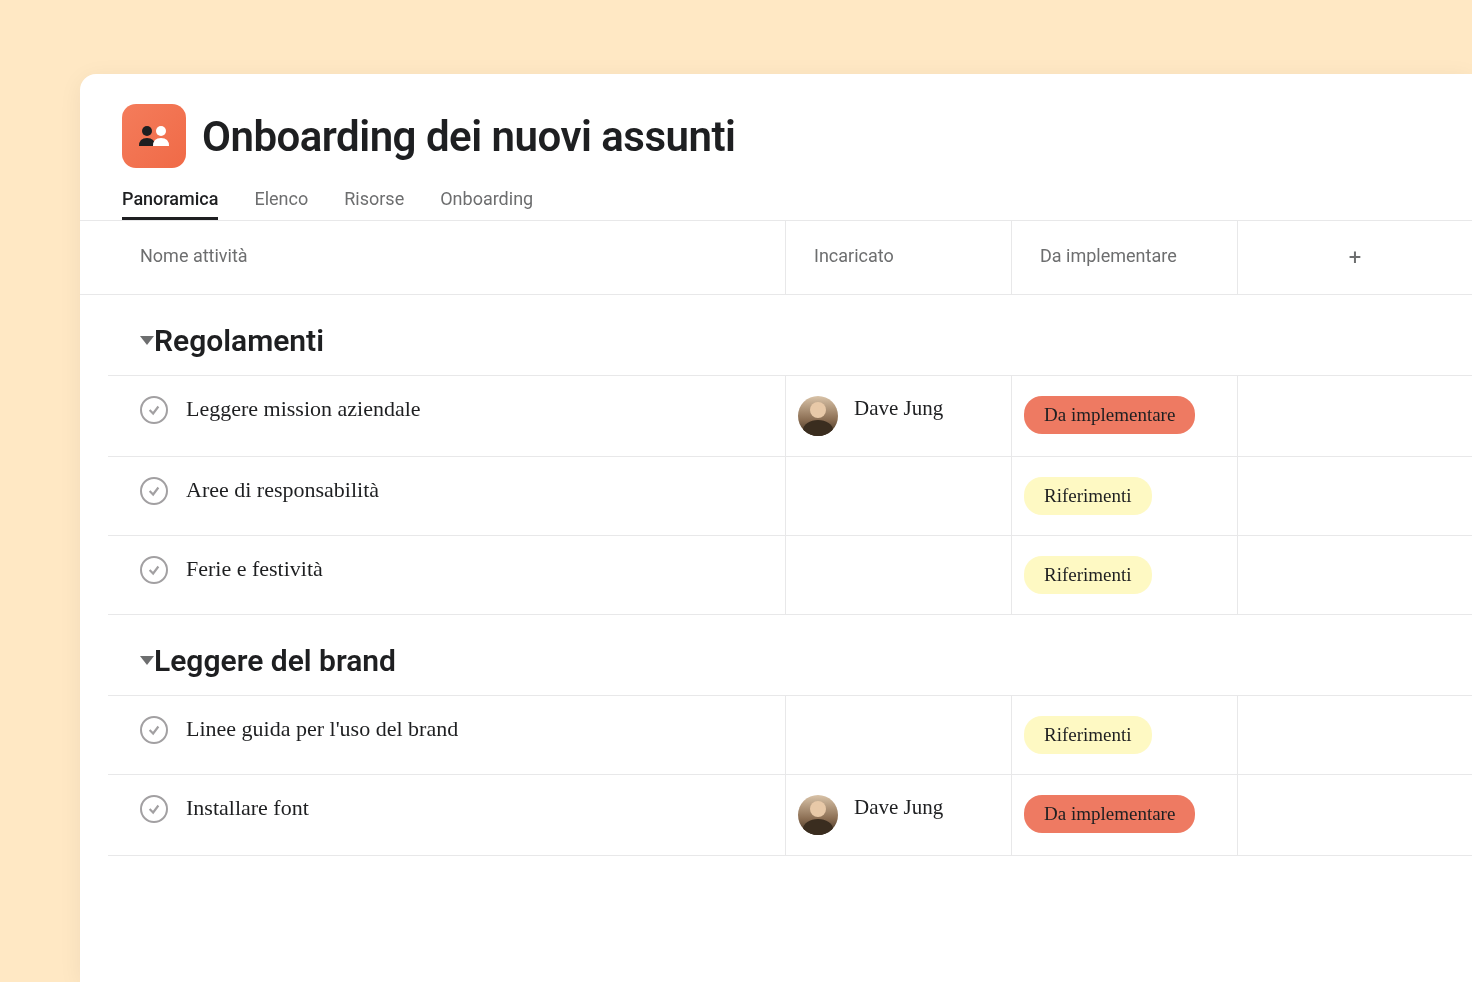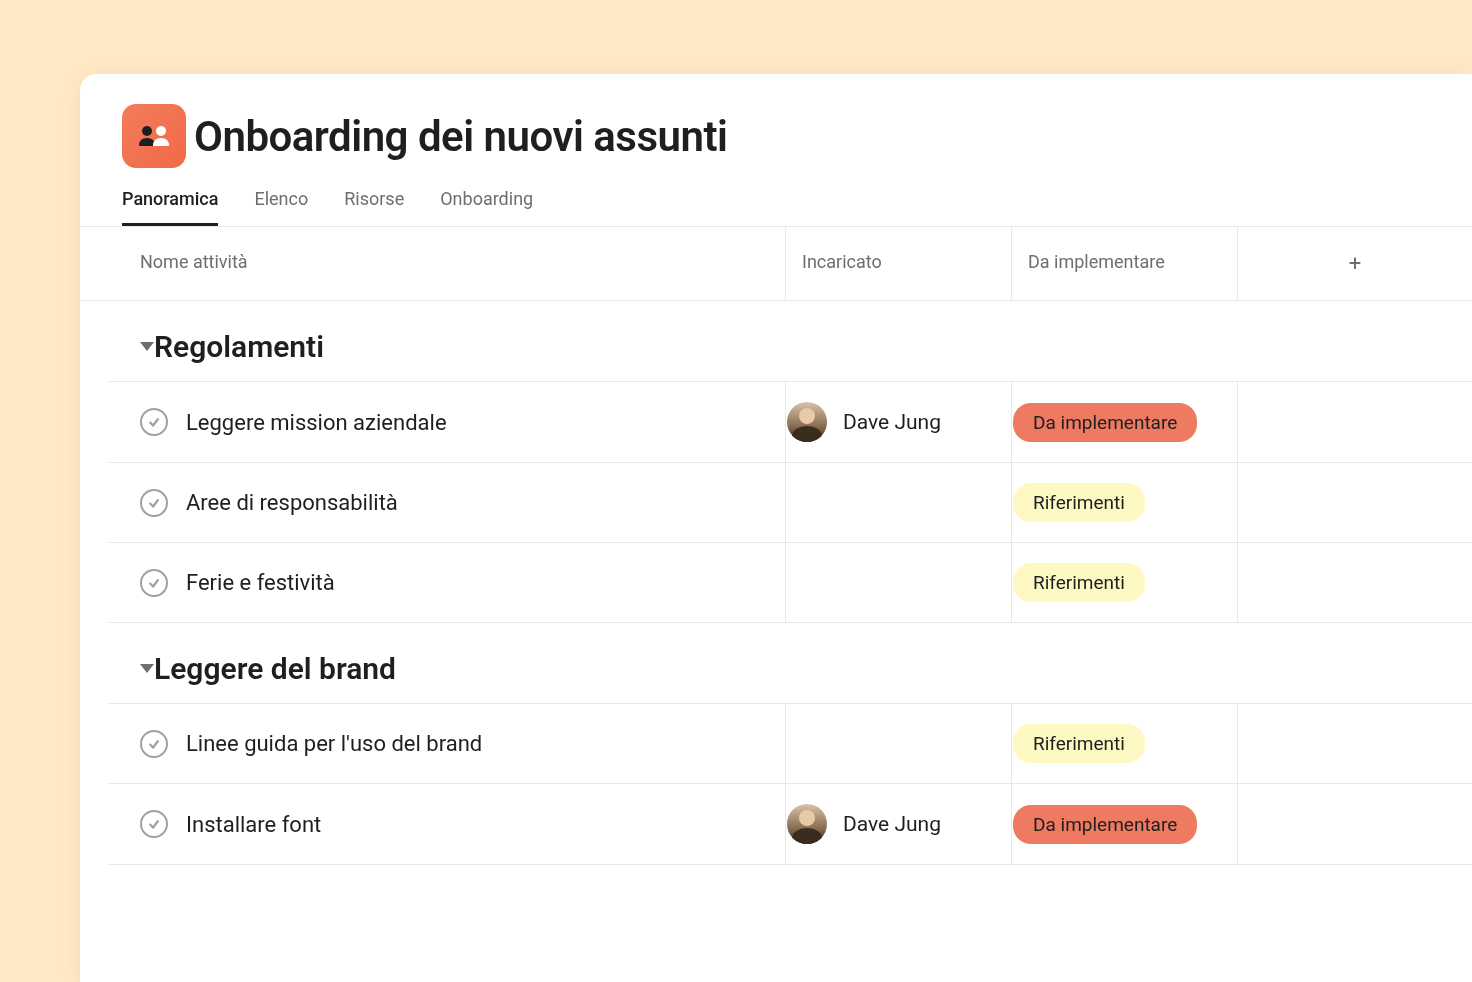--- a/index.html
+++ b/index.html
@@ -17,21 +17,21 @@
       height: 100%;
       box-shadow: 0 4px 24px rgba(0,0,0,0.06);
       overflow: hidden;
     }
     .header {
       padding: 30px 42px 0 42px;
     }
     .title-row {
       display: flex;
       align-items: center;
-      gap: 8px;
+      gap: 16px;
       margin-bottom: 20px;
     }
     .project-icon {
       width: 64px;
       height: 64px;
       background: linear-gradient(135deg, #f47c5b 0%, #f06a47 100%);
       border-radius: 14px;
       display: flex;
       align-items: center;
       justify-content: center;
@@ -43,36 +43,36 @@
       letter-spacing: -0.5px;
     }
     .tabs {
       display: flex;
       gap: 36px;
       padding-left: 0;
     }
     .tab {
       font-size: 18px;
       color: #6d6e6f;
-      padding-bottom: 14px;
+      padding-bottom: 8px;
       cursor: pointer;
       border-bottom: 3px solid transparent;
     }
     .tab.active {
       color: #1e1f21;
       border-bottom-color: #1e1f21;
       font-weight: 500;
     }
     .columns-header {
       display: flex;
       border-top: 1px solid #e8e8e9;
       border-bottom: 1px solid #e8e8e9;
     }
     .col {
-      padding: 24px 16px;
+      padding: 24px 28px;
       font-size: 18px;
       color: #6d6e6f;
     }
     .col-task  { flex: 0 0 706px; padding-left: 60px; border-right: 1px solid #e8e8e9; }
     .col-assignee { flex: 0 0 226px; border-right: 1px solid #e8e8e9; }
     .col-status   { flex: 0 0 226px; border-right: 1px solid #e8e8e9; }
     .col-add {
       flex: 1;
       display: flex;
       align-items: center;
@@ -100,23 +100,24 @@
     }
     .task-row {
       display: flex;
       border-top: 1px solid #e8e8e9;
       border-bottom: 1px solid #e8e8e9;
       margin-top: -1px;
       margin-left: 28px;
     }
     .task-row:first-of-type { border-top: 1px solid #e8e8e9; }
     .cell {
-      padding: 20px 1px;
-      display: flex;
-      align-items: center;
+      padding: 20px 12px;
+      display: flex;
+      align-items: flex-start;
+      font-family: Liberation Serif, serif;
     }
     .cell-task { flex: 0 0 706px; border-right: 1px solid #e8e8e9; gap: 18px; padding-left: 32px; margin-left: -28px; padding-left: 60px;}
     .cell-assignee { flex: 0 0 226px; border-right: 1px solid #e8e8e9; gap: 16px; }
     .cell-status   { flex: 0 0 226px; border-right: 1px solid #e8e8e9; }
     .cell-extra    { flex: 1; }
     .check-circle {
       width: 28px;
       height: 28px;
       border: 2px solid #a2a0a2;
       border-radius: 50%;

